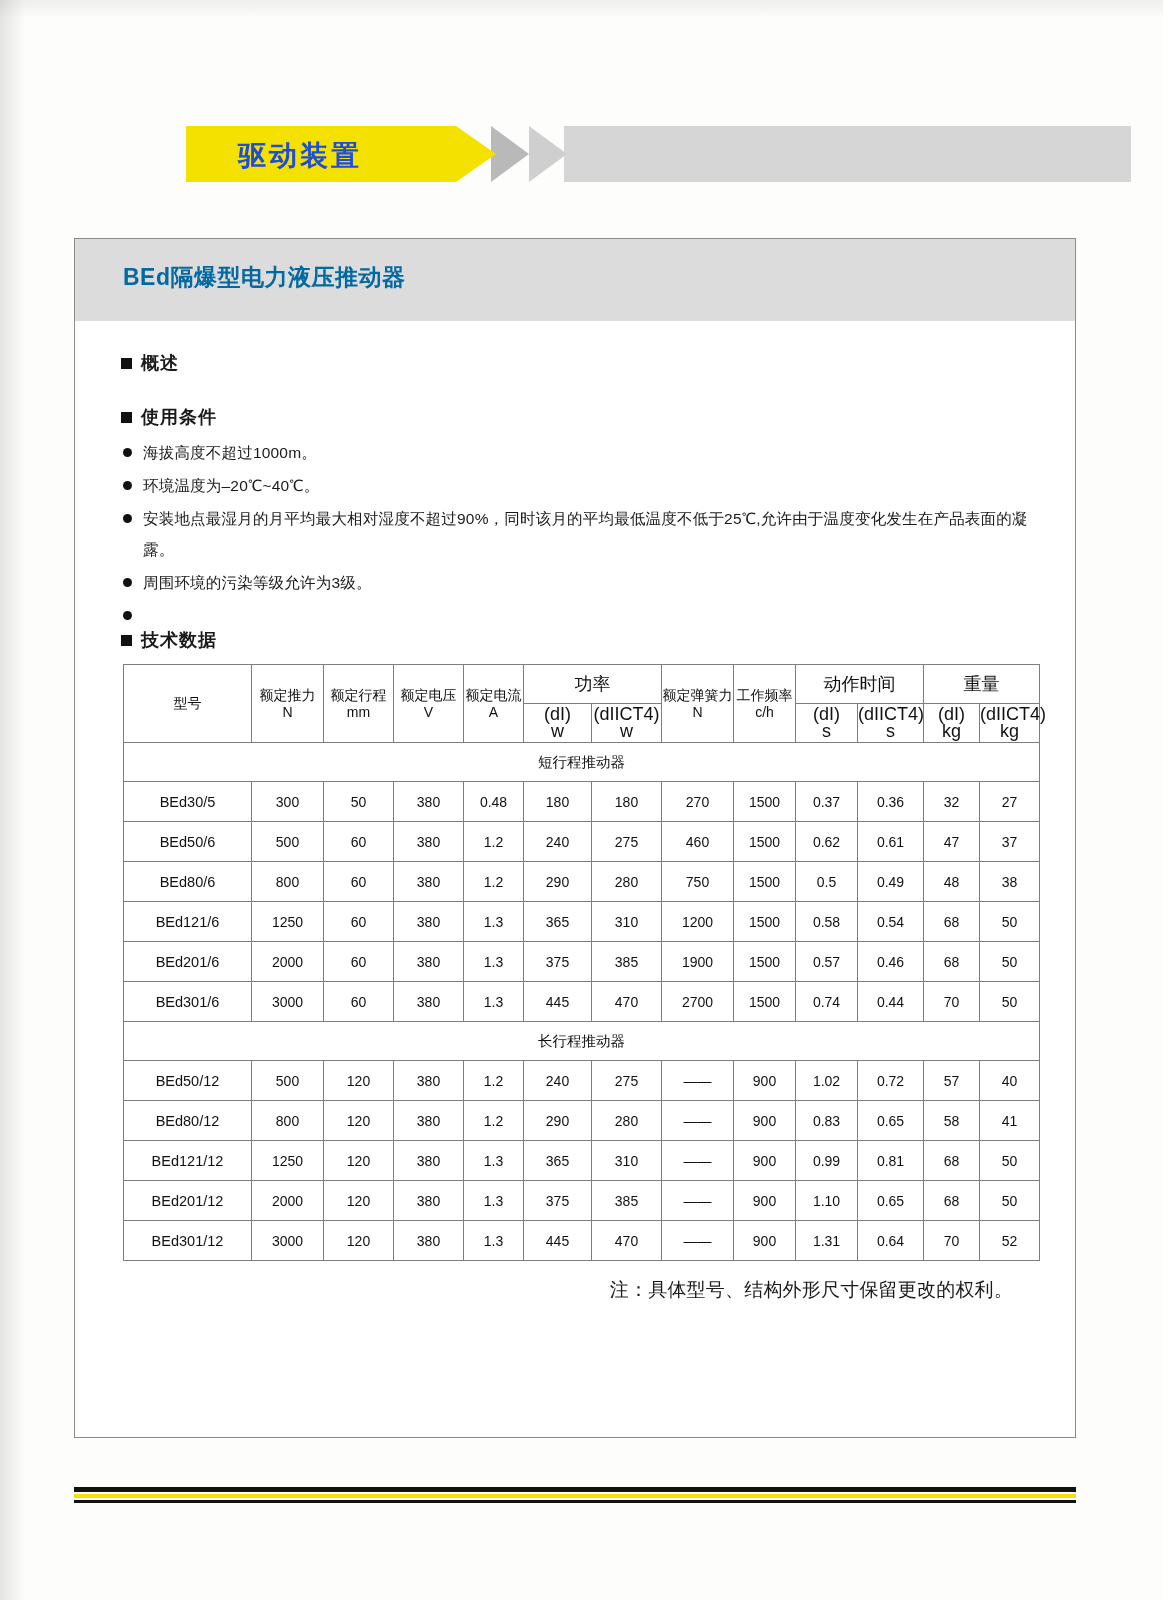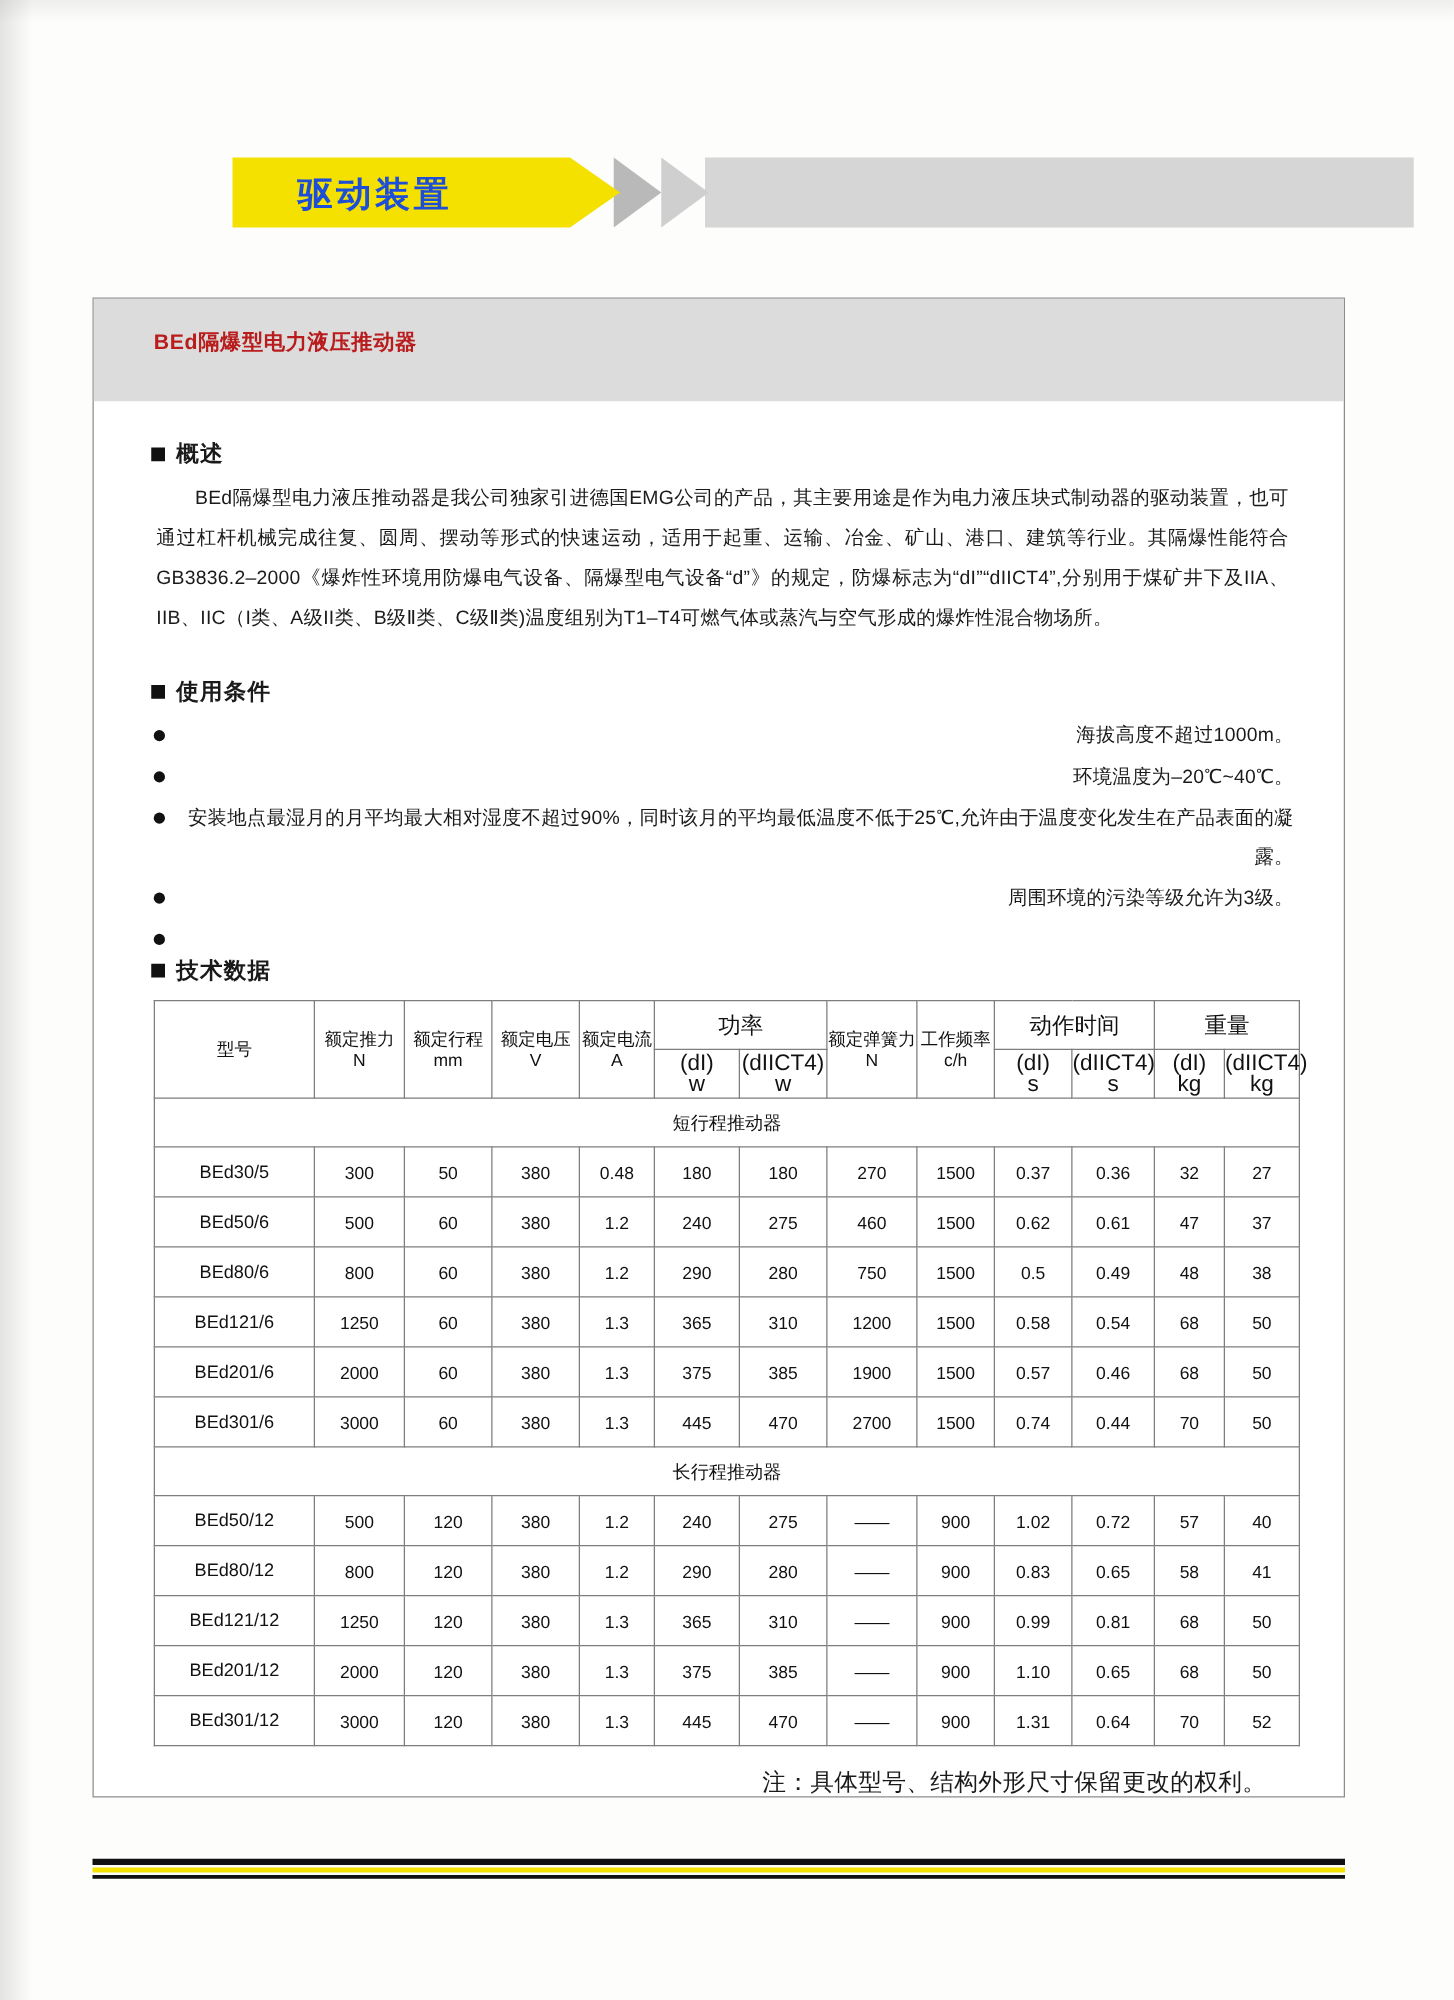--- a/index.html
+++ b/index.html
@@ -102,23 +102,23 @@
     top: 0;
     width: 100%;
     height: 82px;
     background: #dcdcdc;
     box-sizing: border-box;
   }
   .title-bar-text {
     position: absolute;
     left: 48px;
     top: 23px;
-    font-size: 17px;
+    font-size: 23px;
     font-weight: bold;
-    color: #b91c1c;
+    color: #0369a1;
     letter-spacing: 0.5px;
   }
 
   .content {
     position: absolute;
     left: 0;
     top: 82px;
     width: 100%;
     padding: 0 40px;
     box-sizing: border-box;
@@ -150,21 +150,20 @@
     padding-left: 10px;
     padding-right: 4px;
     text-indent: 2em;
     letter-spacing: 0.2px;
   }
 
   .bullets {
     margin: 4px 0 0 0;
     padding: 0;
     list-style: none;
-    text-align: right;
   }
   .bullets li {
     position: relative;
     font-size: 15.5px;
     line-height: 31px;
     padding-left: 28px;
     margin-bottom: 2px;
     letter-spacing: 0.2px;
   }
   .bullets li .dot {
@@ -278,21 +277,20 @@
     <div class="title-bar">
       <div class="title-bar-text">BEd隔爆型电力液压推动器</div>
     </div>
 
     <div class="content">
 
       <div class="sec-head">
         <span class="sq"></span>
         <span class="sec-title">概述</span>
       </div>
-      <div class="para">BEd隔爆型电力液压推动器是我公司独家引进德国EMG公司的产品，其主要用途是作为电力液压块式制动器的驱动装置，也可通过杠杆机械完成往复、圆周、摆动等形式的快速运动，适用于起重、运输、冶金、矿山、港口、建筑等行业。其隔爆性能符合GB3836.2–2000《爆炸性环境用防爆电气设备、隔爆型电气设备“d”》的规定，防爆标志为“dI”“dIICT4”,分别用于煤矿井下及IIA、IIB、IIC（I类、A级II类、B级Ⅱ类、C级Ⅱ类)温度组别为T1–T4可燃气体或蒸汽与空气形成的爆炸性混合物场所。</div>
 
       <div class="sec-head">
         <span class="sq"></span>
         <span class="sec-title">使用条件</span>
       </div>
       <ul class="bullets">
         <li><span class="dot"></span><span>海拔高度不超过1000m。</span></li>
         <li><span class="dot"></span><span>环境温度为–20℃~40℃。</span></li>
         <li><span class="dot"></span><span>安装地点最湿月的月平均最大相对湿度不超过90%，同时该月的平均最低温度不低于25℃,允许由于温度变化发生在产品表面的凝露。</span></li>
         <li><span class="dot"></span><span>周围环境的污染等级允许为3级。</span></li>

